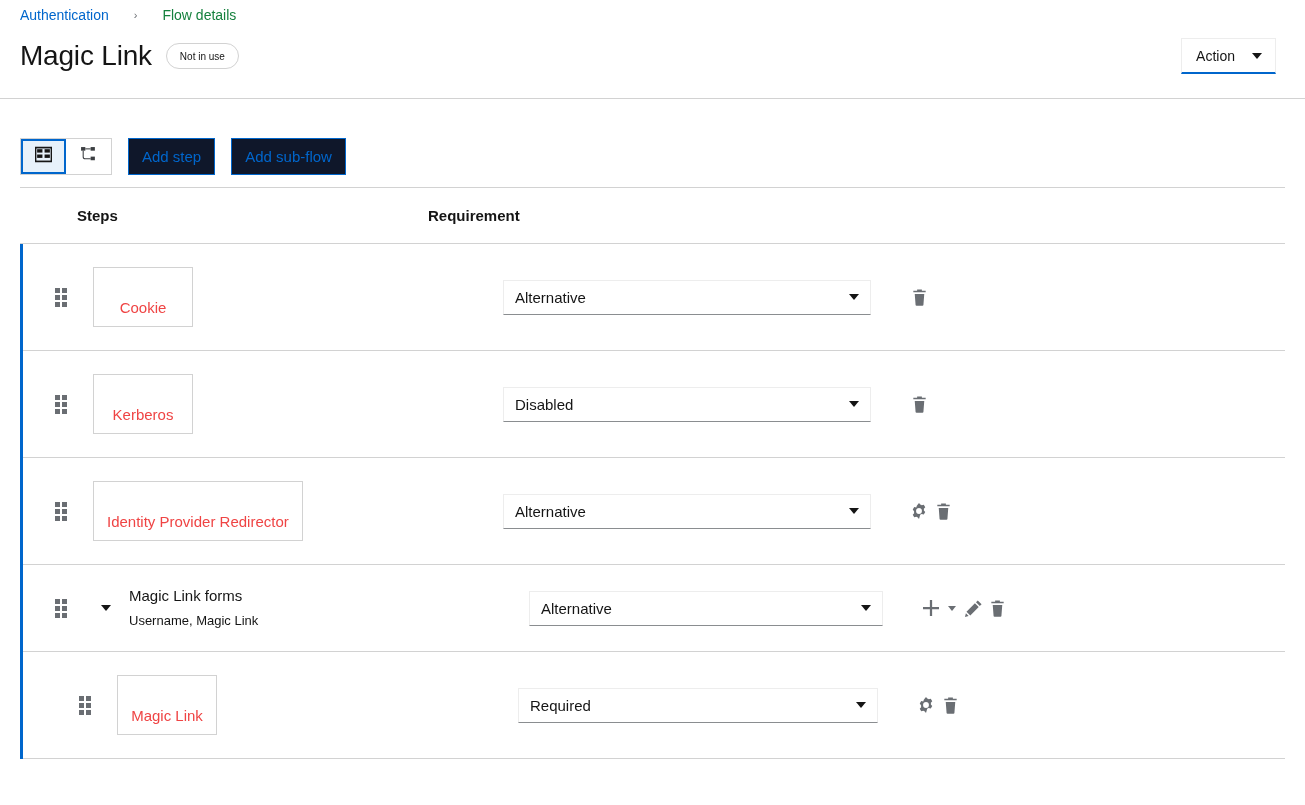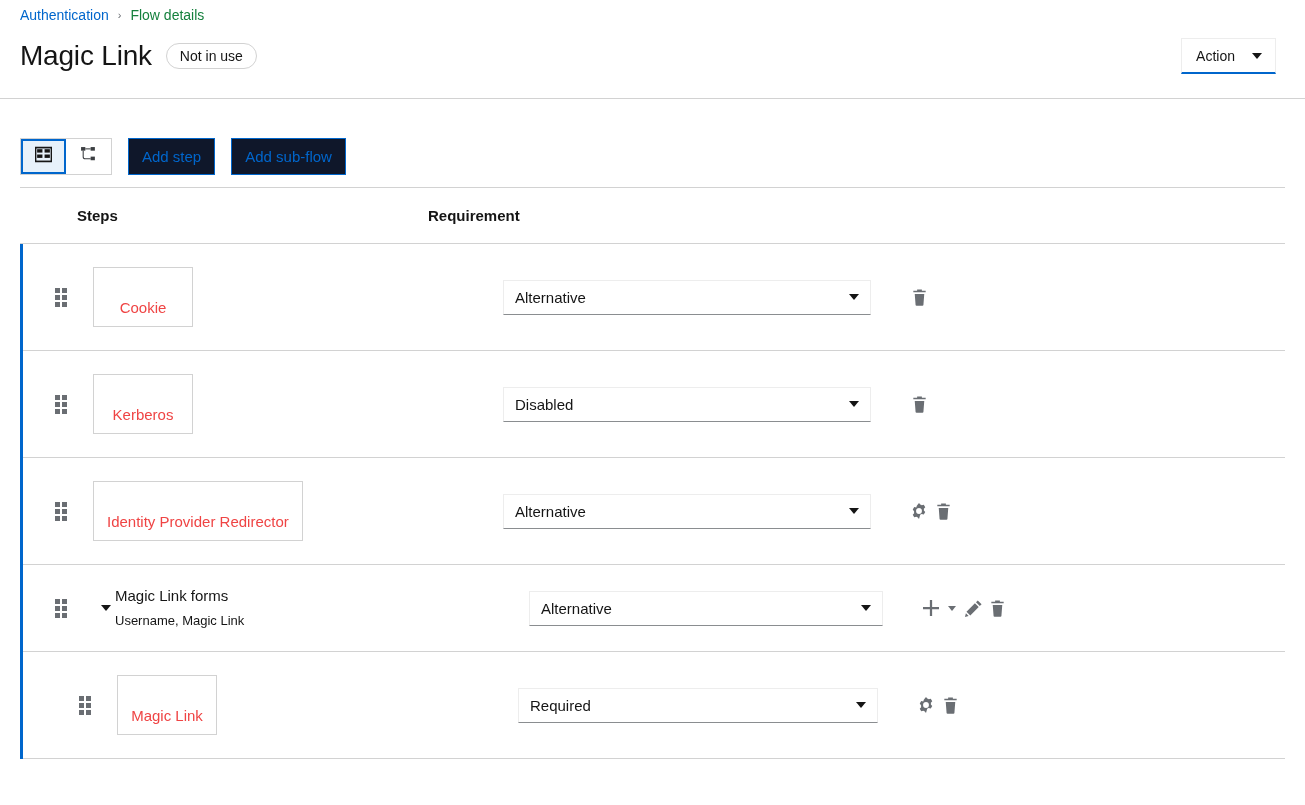--- a/index.html
+++ b/index.html
@@ -15,21 +15,21 @@
   
   .page-header {
     position: relative;
     padding: 0 20px;
     border-bottom: 1px solid #d2d2d2;
     height: 99px;
   }
   .breadcrumb {
     display: flex;
     align-items: center;
-    gap: 9px;
+    gap: 25px;
     font-size: 14px;
     padding-top: 4px;
     height: 25px;
   }
   .breadcrumb-link {
     color: #0066cc;
     text-decoration: none;
     cursor: pointer;
   }
   .breadcrumb-sep {
@@ -54,21 +54,21 @@
     color: #151515;
   }
   .badge-pill {
     display: inline-flex;
     align-items: center;
     justify-content: center;
     height: 26px;
     padding: 0 13px;
     border: 1px solid #d2d2d2;
     border-radius: 30px;
-    font-size: 14px;
+    font-size: 10px;
     color: #151515;
     background: #fff;
   }
 
   .action-toggle {
     position: absolute;
     right: 29px;
     top: 38px;
     display: inline-flex;
     align-items: center;
@@ -203,21 +203,21 @@
     cursor: pointer;
     flex: none;
   }
   .chev {
     width: 0; height: 0;
     border-left: 5px solid transparent;
     border-right: 5px solid transparent;
     border-top: 6px solid #151515;
   }
   .subflow-text {
-    margin-left: 0;
+    margin-left: 14px;
     display: flex;
     flex-direction: column;
     justify-content: center;
   }
   .subflow-title { font-size: 15px; color: #151515; line-height: 20px; }
   .subflow-sub { font-size: 13px; color: #151515; line-height: 20px; margin-top: 5px; }
 
   .cell-req {
     display: flex;
     align-items: center;

